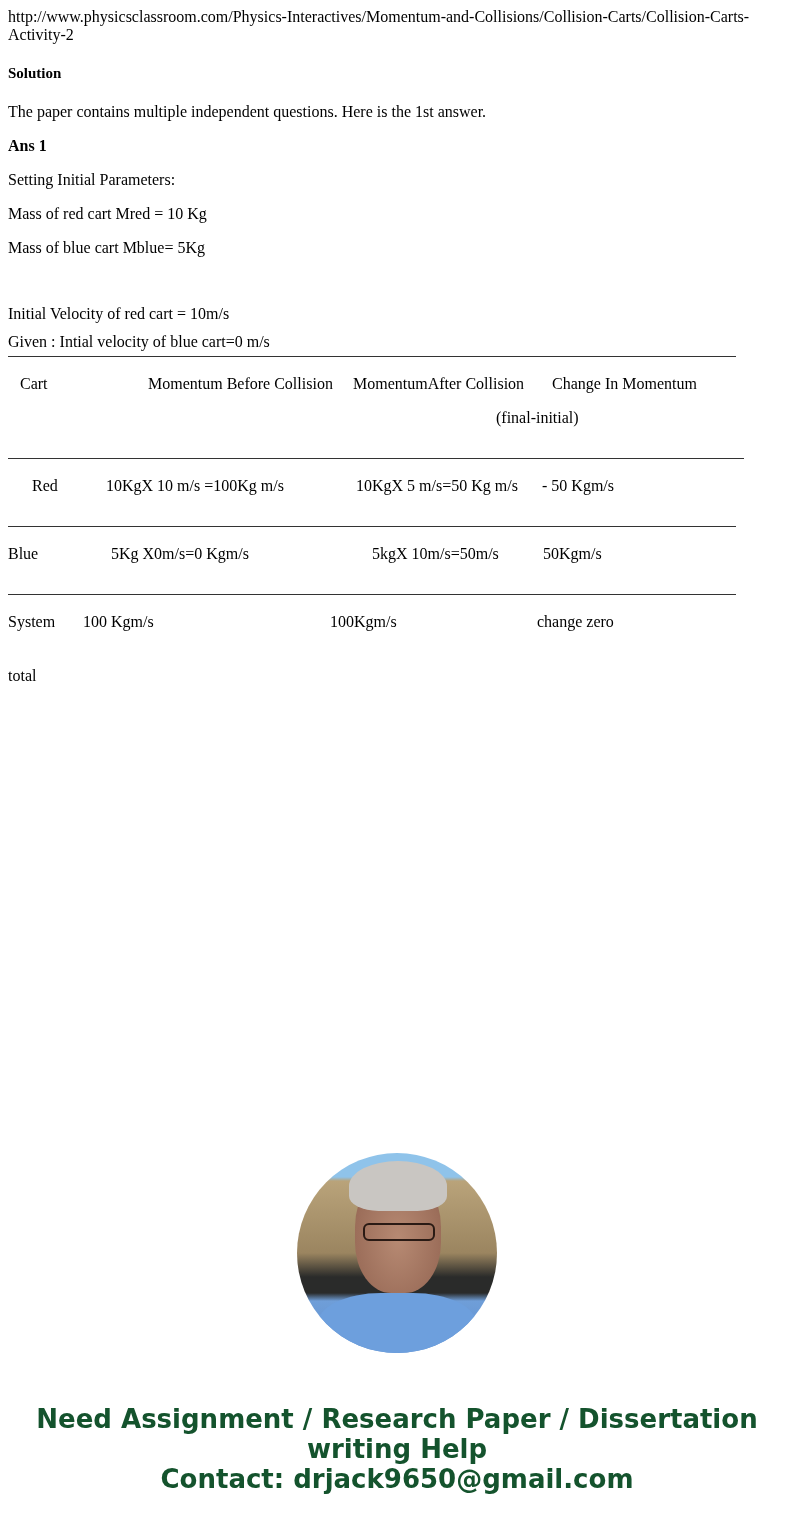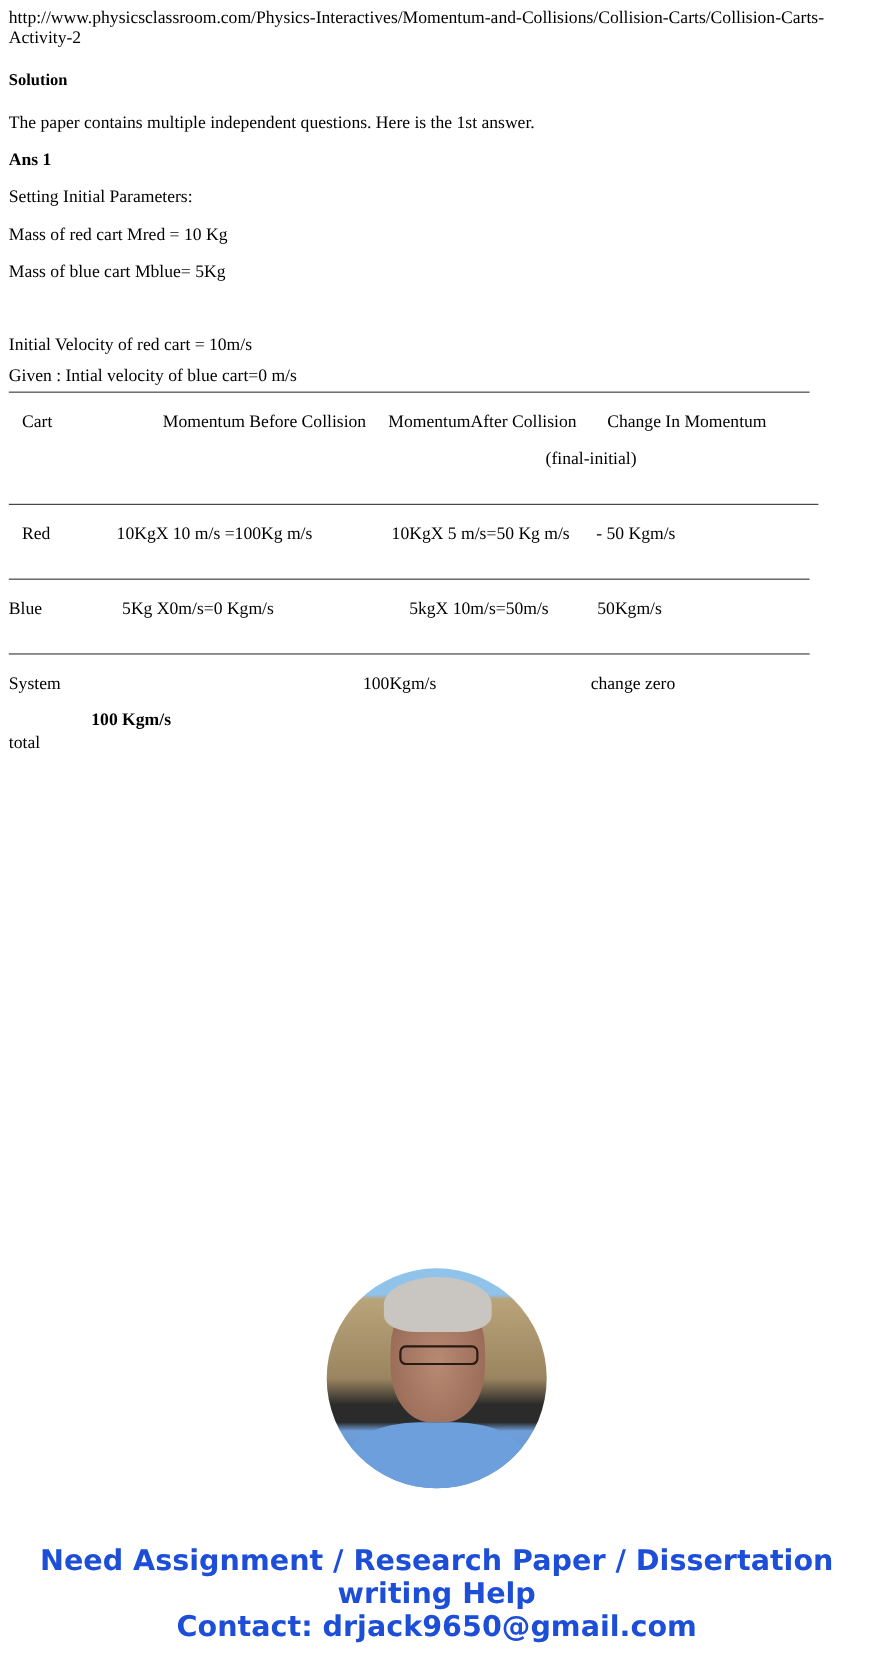--- a/index.html
+++ b/index.html
@@ -30,21 +30,21 @@
       position: absolute; left: 66px; top: 70px; width: 72px; height: 18px;
       border: 2px solid #2a1a14; border-radius: 6px; box-sizing: border-box;
     }
     .shirt {
       position: absolute; left: 20px; top: 140px; width: 160px; height: 80px;
       border-radius: 40% 40% 0 0; background: #6d9fdd;
     }
     .promo {
       position: absolute; left: 0; width: 794px; text-align: center;
       font-family: "DejaVu Sans", sans-serif; font-weight: bold; font-size: 26px;
-      line-height: 30px; color: #1d4ed8;
+      line-height: 30px; color: #14532d;
     }
   </style>
 </head>
 <body>
 
 <div class="abs url">http://www.physicsclassroom.com/Physics-Interactives/Momentum-and-Collisions/Collision-Carts/Collision-Carts-Activity-2</div>
 
 <div class="abs h3">Solution</div>
 
 <div class="abs" style="left:8px; top:103px;">The paper contains multiple independent questions. Here is the 1st answer.</div>
@@ -62,40 +62,40 @@
     <div class="abs" style="left:20px; top:375px;">Cart</div>
     <div class="abs" style="left:116px; top:375px;margin-left:32px;">Momentum Before Collision</div>
     <div class="abs" style="left:353px; top:375px;">MomentumAfter Collision</div>
     <div class="abs" style="left:552px; top:375px;">Change In Momentum</div>
     <div class="abs" style="left:496px; top:409px;">(final-initial)</div>
   </div>
 
   <div class="hr" style="top:458px; width:736px;"></div>
 
   <div>
-    <div class="abs" style="left:20px; top:477px;">Red</div>
+    <div class="abs" style="left:32px; top:477px;">Red</div>
     <div class="abs" style="left:106px; top:477px;">10KgX 10 m/s =100Kg m/s</div>
     <div class="abs" style="left:344px; top:477px;margin-left:12px;">10KgX 5 m/s=50 Kg m/s</div>
     <div class="abs" style="left:542px; top:477px;">- 50 Kgm/s</div>
   </div>
 
   <div class="hr" style="top:526px; width:728px;"></div>
 
   <div>
     <div class="abs" style="left:8px; top:545px;">Blue</div>
     <div class="abs" style="left:111px; top:545px;">5Kg X0m/s=0 Kgm/s</div>
     <div class="abs" style="left:372px; top:545px;">5kgX 10m/s=50m/s</div>
     <div class="abs" style="left:543px; top:545px;">50Kgm/s</div>
   </div>
 
   <div class="hr" style="top:594px; width:728px;"></div>
 
   <div>
     <div class="abs" style="left:8px; top:613px;">System</div>
-    <div class="abs" style="left:83px; top:646px;font-weight:bold;">100 Kgm/s</div>
+    <div class="abs" style="left:83px; top:613px;">100 Kgm/s</div>
     <div class="abs" style="left:330px; top:613px;">100Kgm/s</div>
     <div class="abs" style="left:537px; top:613px;">change zero</div>
     <div class="abs" style="left:8px; top:647px;margin-top:20px;">total</div>
   </div>
 </div>
 
 <div class="avatar">
   <div class="shirt"></div>
   <div class="face"></div>
   <div class="hair"></div>

